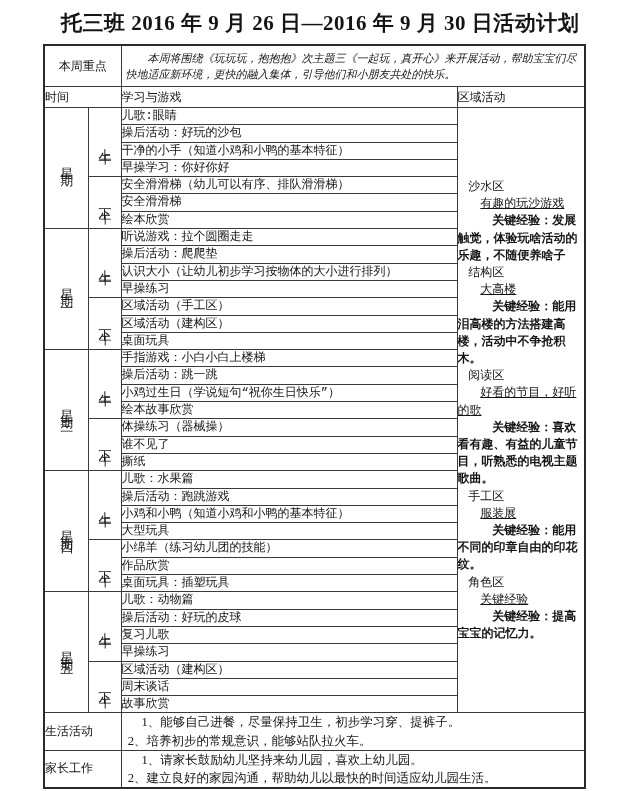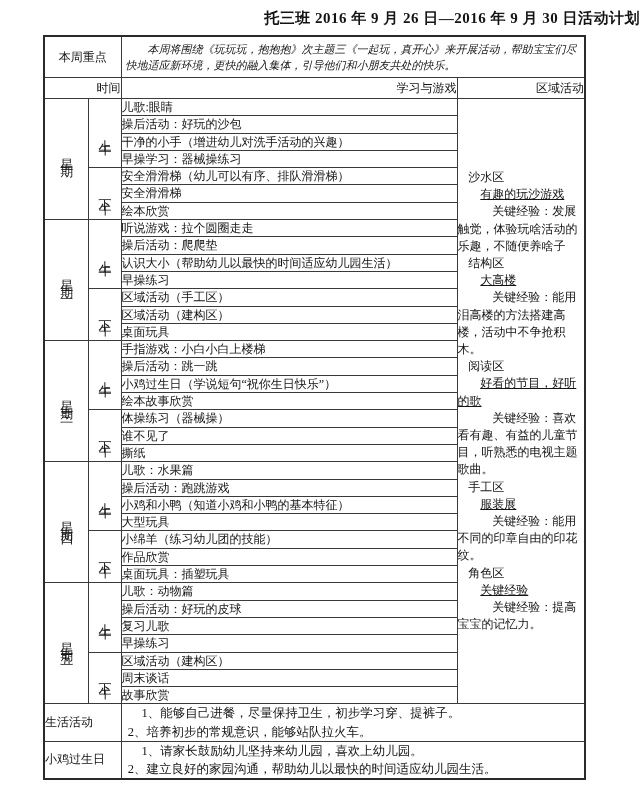--- a/index.html
+++ b/index.html
@@ -3,23 +3,23 @@
 <meta charset="utf-8">
 <style>
   html,body { margin:0; padding:0; }
   body {
     width:640px; height:791px;
     background:#ffffff;
     color:#141414;
     font-family:"Liberation Serif","DejaVu Serif",serif;
   }
   .page-title {
-    text-align:right;
+    text-align:center;
     font-weight:bold;
-    font-size:15px;
+    font-size:21px;
     padding-top:9px;
     letter-spacing:0.5px;
     white-space:nowrap;
   }
   table.plan {
     border-collapse:collapse;
     table-layout:fixed;
     width:541px;
     margin:7px 0 0 43px;
     border:2px solid #2a2a2a;
@@ -30,48 +30,49 @@
     font-size:12px;
     vertical-align:middle;
     overflow:hidden;
   }
   
   .focus-label { text-align:center; font-size:13px; }
   .focus-cell { vertical-align:middle; }
   .focus-cell p { margin:0; padding:2px 6px 2px 4px; text-indent:2em; line-height:1.5; font-size:11px;font-style:italic; }
   .focus-row td { height:40px; }
   
-  .head-row td { height:20px; text-align:right; font-size:13px; }
+  .head-row td { height:20px; text-align:left; font-size:13px; }
   
   .day-cell, .ampm-cell { text-align:center; }
   .vert {
     writing-mode:vertical-rl;
     text-orientation:upright;
     display:inline-block;
     letter-spacing:6px;
     font-size:13px;
   }
   .ampm-cell .vert { letter-spacing:4px; }
   
   .act {
     height:16.3px;
     line-height:16.3px;
     padding-left:22px;
     white-space:nowrap;
+    font-family:Liberation Mono, monospace;
   }
   
   .region-cell {
     vertical-align:top;
     padding:41px 4px 0 4px;
     line-height:17.2px;
     font-size:12px;
   }
   .rg-name { text-indent:0.9em; }
   .rg-item { text-indent:1.9em;text-decoration:underline; }
-  .rg-exp  { text-indent:2.9em; }
+  .rg-exp  { text-indent:2.9em;font-weight:bold; }
   
   .note-row td { height:36px; }
   .note-label { text-align:left; font-size:13px; }
   .note-cell { vertical-align:middle;margin-top:44px; }
   .note-cell div { line-height:1.45; font-size:12.5px; padding-right:4px; }
   .note-cell .l1 { text-indent:1.6em; }
   .note-cell .l2 { text-indent:0.5em; }
 </style>
 </head>
 <body>
@@ -119,24 +120,24 @@
       <div class="rg-exp">关键经验：能用不同的印章自由的印花纹。</div>
       <div class="rg-name">角色区</div>
       <div class="rg-item">关键经验</div>
       <div class="rg-exp">关键经验：提高宝宝的记忆力。</div>
     </td>
   </tr>
   <tr>
         <td class="act">操后活动：好玩的沙包</td>
       </tr>
   <tr>
-        <td class="act">干净的小手（增进幼儿对洗手活动的兴趣）</td>
-      </tr>
-  <tr>
-        <td class="act">早操学习：器械操练习</td>
+        <td class="act">干净的小手（知道小鸡和小鸭的基本特征）</td>
+      </tr>
+  <tr>
+        <td class="act">早操学习：你好你好</td>
       </tr>
   <tr>
     <td class="ampm-cell" rowspan="3"><div class="vert">下午</div></td>
     <td class="act">安全滑滑梯（幼儿可以有序、排队滑滑梯）</td>
   </tr>
   <tr>
         <td class="act">安全滑滑梯</td>
       </tr>
   <tr>
         <td class="act">绘本欣赏</td>
@@ -144,21 +145,21 @@
 
   <tr>
     <td class="day-cell" rowspan="7"><div class="vert">星期二</div></td>
     <td class="ampm-cell" rowspan="4"><div class="vert">上午</div></td>
     <td class="act">听说游戏：拉个圆圈走走</td>
   </tr>
   <tr>
         <td class="act">操后活动：爬爬垫</td>
       </tr>
   <tr>
-        <td class="act">认识大小（帮助幼儿以最快的时间适应幼儿园生活）</td>
+        <td class="act">认识大小（让幼儿初步学习按物体的大小进行排列）</td>
       </tr>
   <tr>
         <td class="act">早操练习</td>
       </tr>
   <tr>
     <td class="ampm-cell" rowspan="3"><div class="vert">下午</div></td>
     <td class="act">区域活动（手工区）</td>
   </tr>
   <tr>
         <td class="act">区域活动（建构区）</td>
@@ -244,20 +245,20 @@
 
   <tr class="note-row">
     <td colspan="2" class="note-label">生活活动</td>
     <td colspan="2" class="note-cell">
       <div class="l1">1、能够自己进餐，尽量保持卫生，初步学习穿、提裤子。</div>
       <div class="l2">2、培养初步的常规意识，能够站队拉火车。</div>
     </td>
   </tr>
 
   <tr class="note-row">
-    <td colspan="2" class="note-label">小鸡过生日</td>
+    <td colspan="2" class="note-label">家长工作</td>
     <td colspan="2" class="note-cell">
       <div class="l1">1、请家长鼓励幼儿坚持来幼儿园，喜欢上幼儿园。</div>
       <div class="l2">2、建立良好的家园沟通，帮助幼儿以最快的时间适应幼儿园生活。</div>
     </td>
   </tr>
 </tbody>
   </table>
 
 </body></html>

